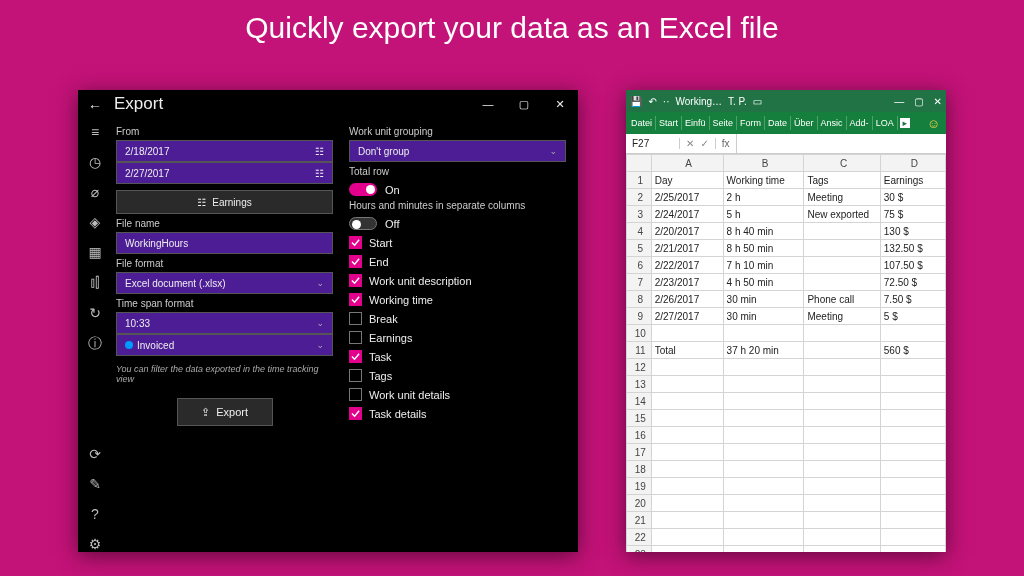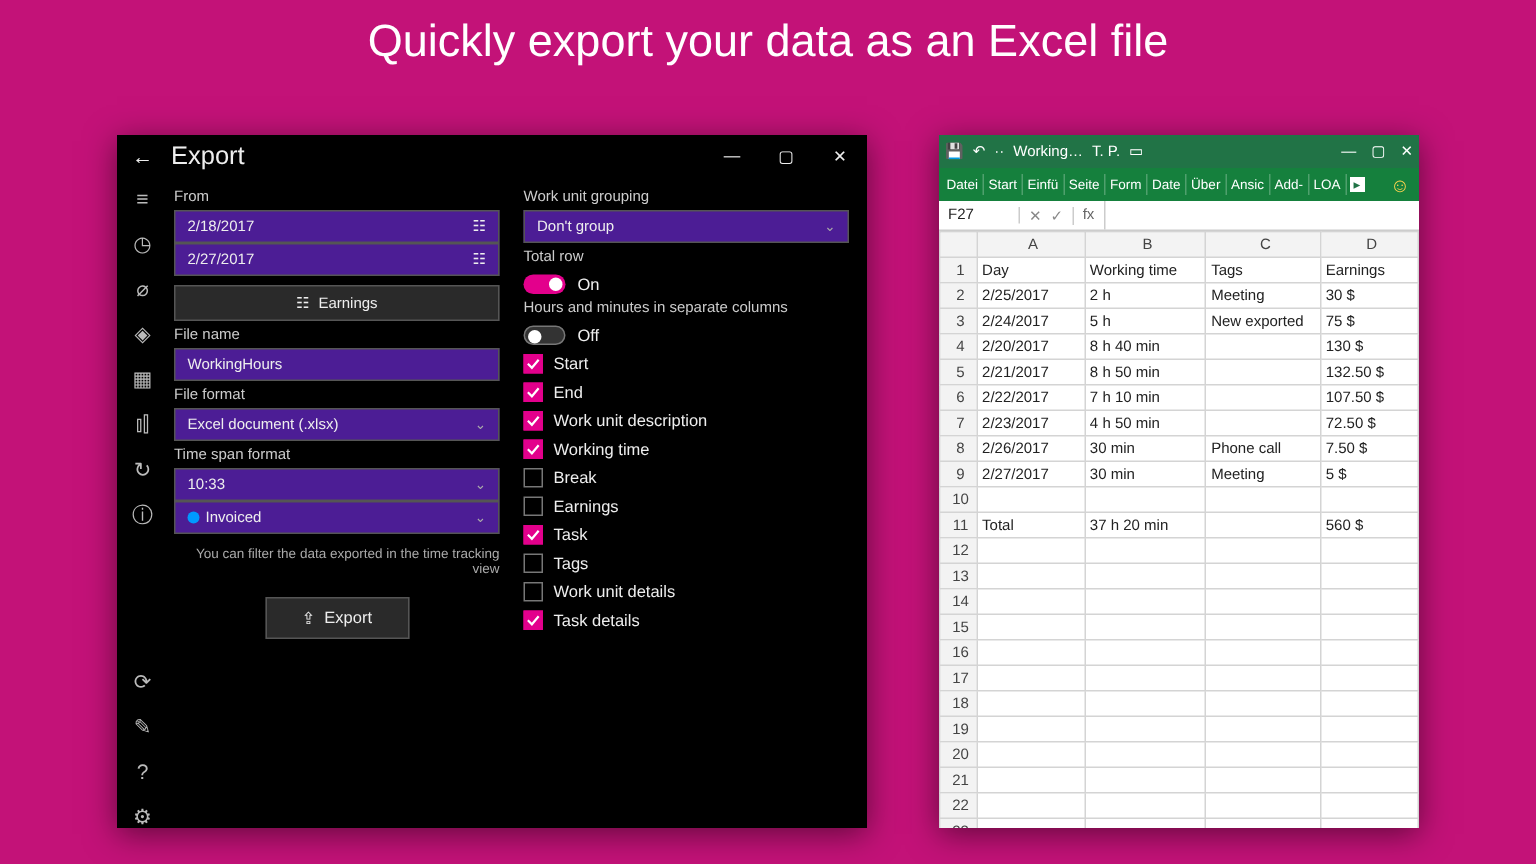--- a/index.html
+++ b/index.html
@@ -15,21 +15,21 @@
 .export-titlebar .wbtn { width: 36px; text-align: center; font-size: 11px; }
 .export-body { display: flex; height: calc(100% - 28px); }
 .railbar { width: 34px; display: flex; flex-direction: column; align-items: center; padding-top: 6px; gap: 14px; font-size: 14px; color: #bbb; }
 .railbar .spacer { flex: 1; }
 .content { flex: 1; display: flex; padding: 4px 12px 8px 4px; gap: 16px; }
 .col { flex: 1; display: flex; flex-direction: column; }
 .lbl { font-size: 10px; color: #ccc; margin-top: 4px; margin-bottom: 3px; }
 .input, .select { background: #4c1d95; border: 1px solid #555; color: #eee; height: 22px; display: flex; align-items: center; padding: 0 8px; font-size: 10px; justify-content: space-between; }
 .select .chev { font-size: 9px; color: #aaa; }
 .btn { background: #2a2a2a; border: 1px solid #555; color: #eee; height: 24px; display: flex; align-items: center; justify-content: center; gap: 6px; font-size: 10px; margin-top: 6px; }
-.hint { font-size: 9px; color: #aaa; text-align: right; margin-top: 8px; }
+.hint { font-size: 9px; color: #aaa; text-align: left; margin-top: 8px; font-style: italic; }
 .toggle-row { display: flex; align-items: center; gap: 8px; margin-top: 3px; }
 .tog { width: 28px; height: 13px; border-radius: 7px; position: relative; }
 .tog.on { background: #e3008c; }
 .tog.off { background: #333; border: 1px solid #777; }
 .tog .knob { position: absolute; width: 9px; height: 9px; border-radius: 50%; top: 2px; }
 .tog.on .knob { right: 2px; background: #fff; }
 .tog.off .knob { left: 2px; background: #fff; }
 .check-row { display: flex; align-items: center; gap: 7px; margin-top: 6px; }
 .check { width: 13px; height: 13px; border: 1px solid #777; display: flex; align-items: center; justify-content: center; }
 .check.pink { background: #e3008c; border-color: #e3008c; }

